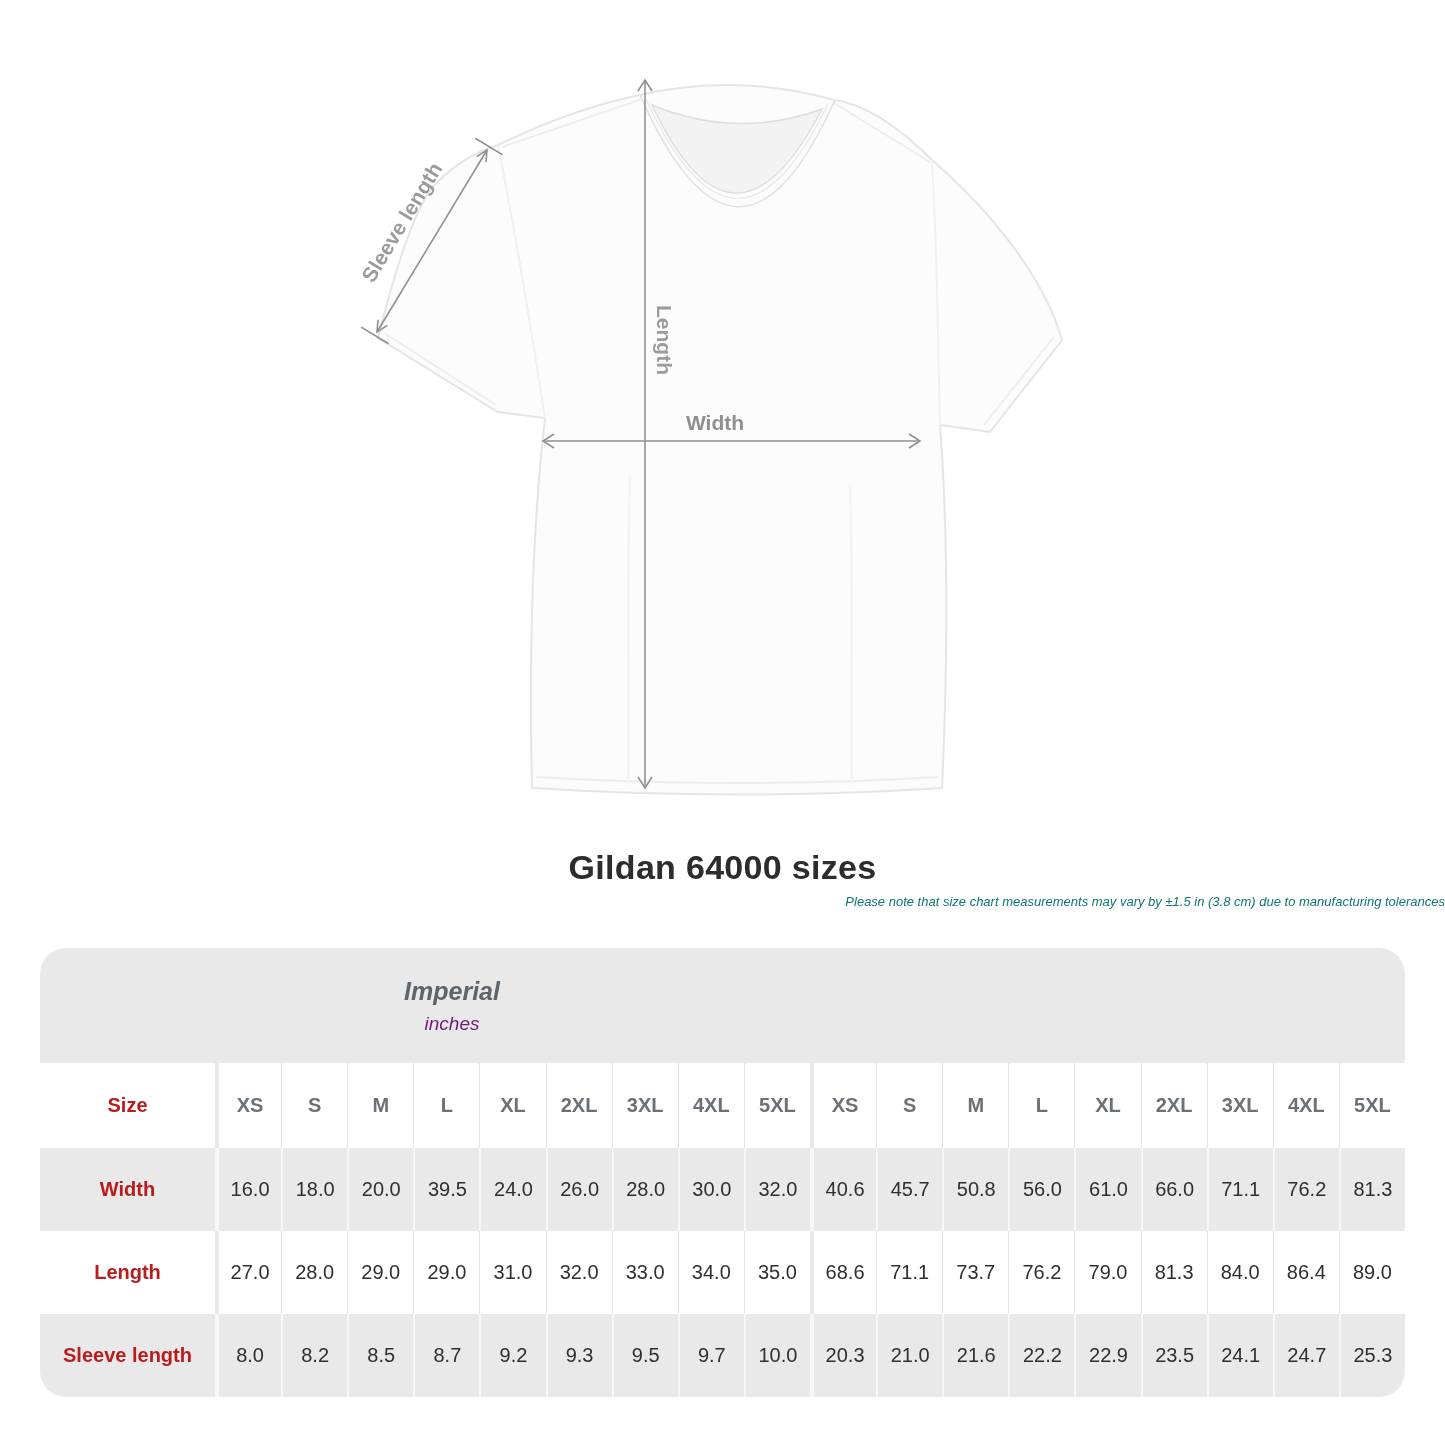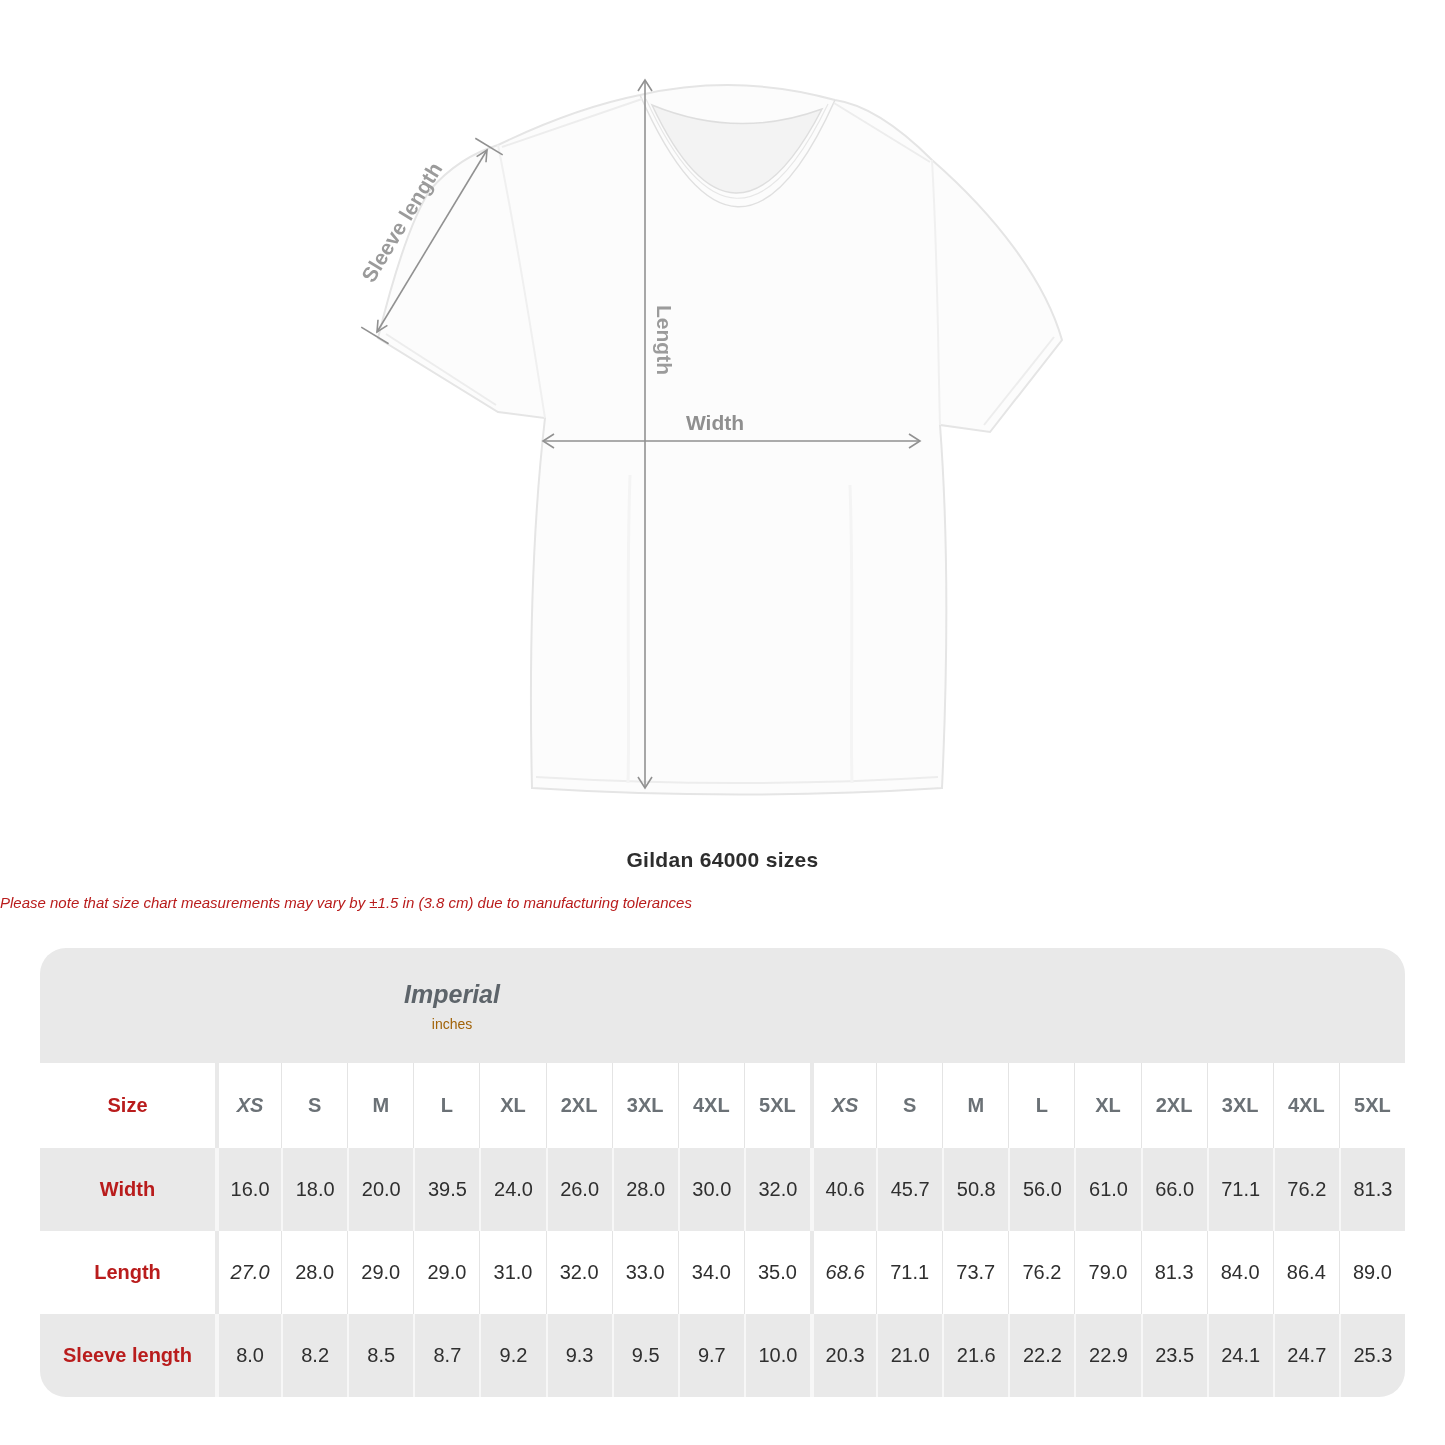--- a/index.html
+++ b/index.html
@@ -4,45 +4,45 @@
 <style>
   html,body{margin:0;padding:0;background:#fff;}
   .page{position:relative;width:1445px;height:1445px;background:#fff;overflow:hidden;
         font-family:"Liberation Sans",sans-serif;}
 
   
   .figure{position:absolute;left:330px;top:55px;width:790px;height:800px;}
 
   
   .title{position:absolute;top:848px;left:0;width:100%;text-align:center;
-         font-size:21px;font-weight:bold;color:#2d2d2d;letter-spacing:.3px;}
-  .subtitle{position:absolute;top:894px;left:0;width:100%;text-align:left;
-            font-style:italic;font-size:15px;color:#b91c1c;}
+         font-size:34px;font-weight:bold;color:#2d2d2d;letter-spacing:.3px;}
+  .subtitle{position:absolute;top:894px;left:0;width:100%;text-align:right;
+            font-style:italic;font-size:13px;color:#0f766e;}
 
   
   .size-table{position:absolute;left:40px;top:948px;width:1365px;
               border-radius:26px;overflow:hidden;}
   .ghead{display:grid;grid-template-columns:175px repeat(18,1fr);
          background:#e9e9e9;height:115px;padding-left:36px;}
   .group{display:flex;flex-direction:column;align-items:center;justify-content:center;gap:7px;}
   .group .gname{font-size:25px;font-weight:bold;font-style:italic;color:#5d646a;}
-  .group .gunit{font-size:14px;color:#a16207;}
+  .group .gunit{font-size:19px;font-style:italic;color:#701a75;}
   .g-imperial{grid-column:1 / span 10;}
   .g-metric{grid-column:11 / span 9;}
 
   .trow{display:grid;grid-template-columns:175px repeat(18,1fr);}
   .trow .cell{display:flex;align-items:center;justify-content:center;
               font-size:20px;border-left:0 solid transparent;}
   .trow.sizerow{height:85px;}
   .trow.datarow{height:83px;}
   .trow.plain .cell{background:#fff;}
   .trow.striped .cell{background:#e9e9e9;}
   .trow.plain .cell + .cell{border-left:1px solid #e4e4e4;}
   .trow.striped .cell + .cell{border-left:2px solid #f7f7f7;}
-  .trow.plain .cell.after-label,.trow.plain .cell.metric-start{border-left:4px solid #e9e9e9;font-style:italic;}
+  .trow.plain .cell.after-label,.trow.plain .cell.metric-start{border-left:4px solid #e9e9e9;}
   .trow.striped .cell.after-label,.trow.striped .cell.metric-start{border-left:4px solid #f7f7f7;}
   .cell.rlabel{font-weight:bold;color:#b91c1c;}
   .cell.shead{font-weight:bold;color:#6b7176;}
   .cell.val{color:#2f2f2f;}
 </style>
 </head>
 <body>
 
 <div class="page">
 

